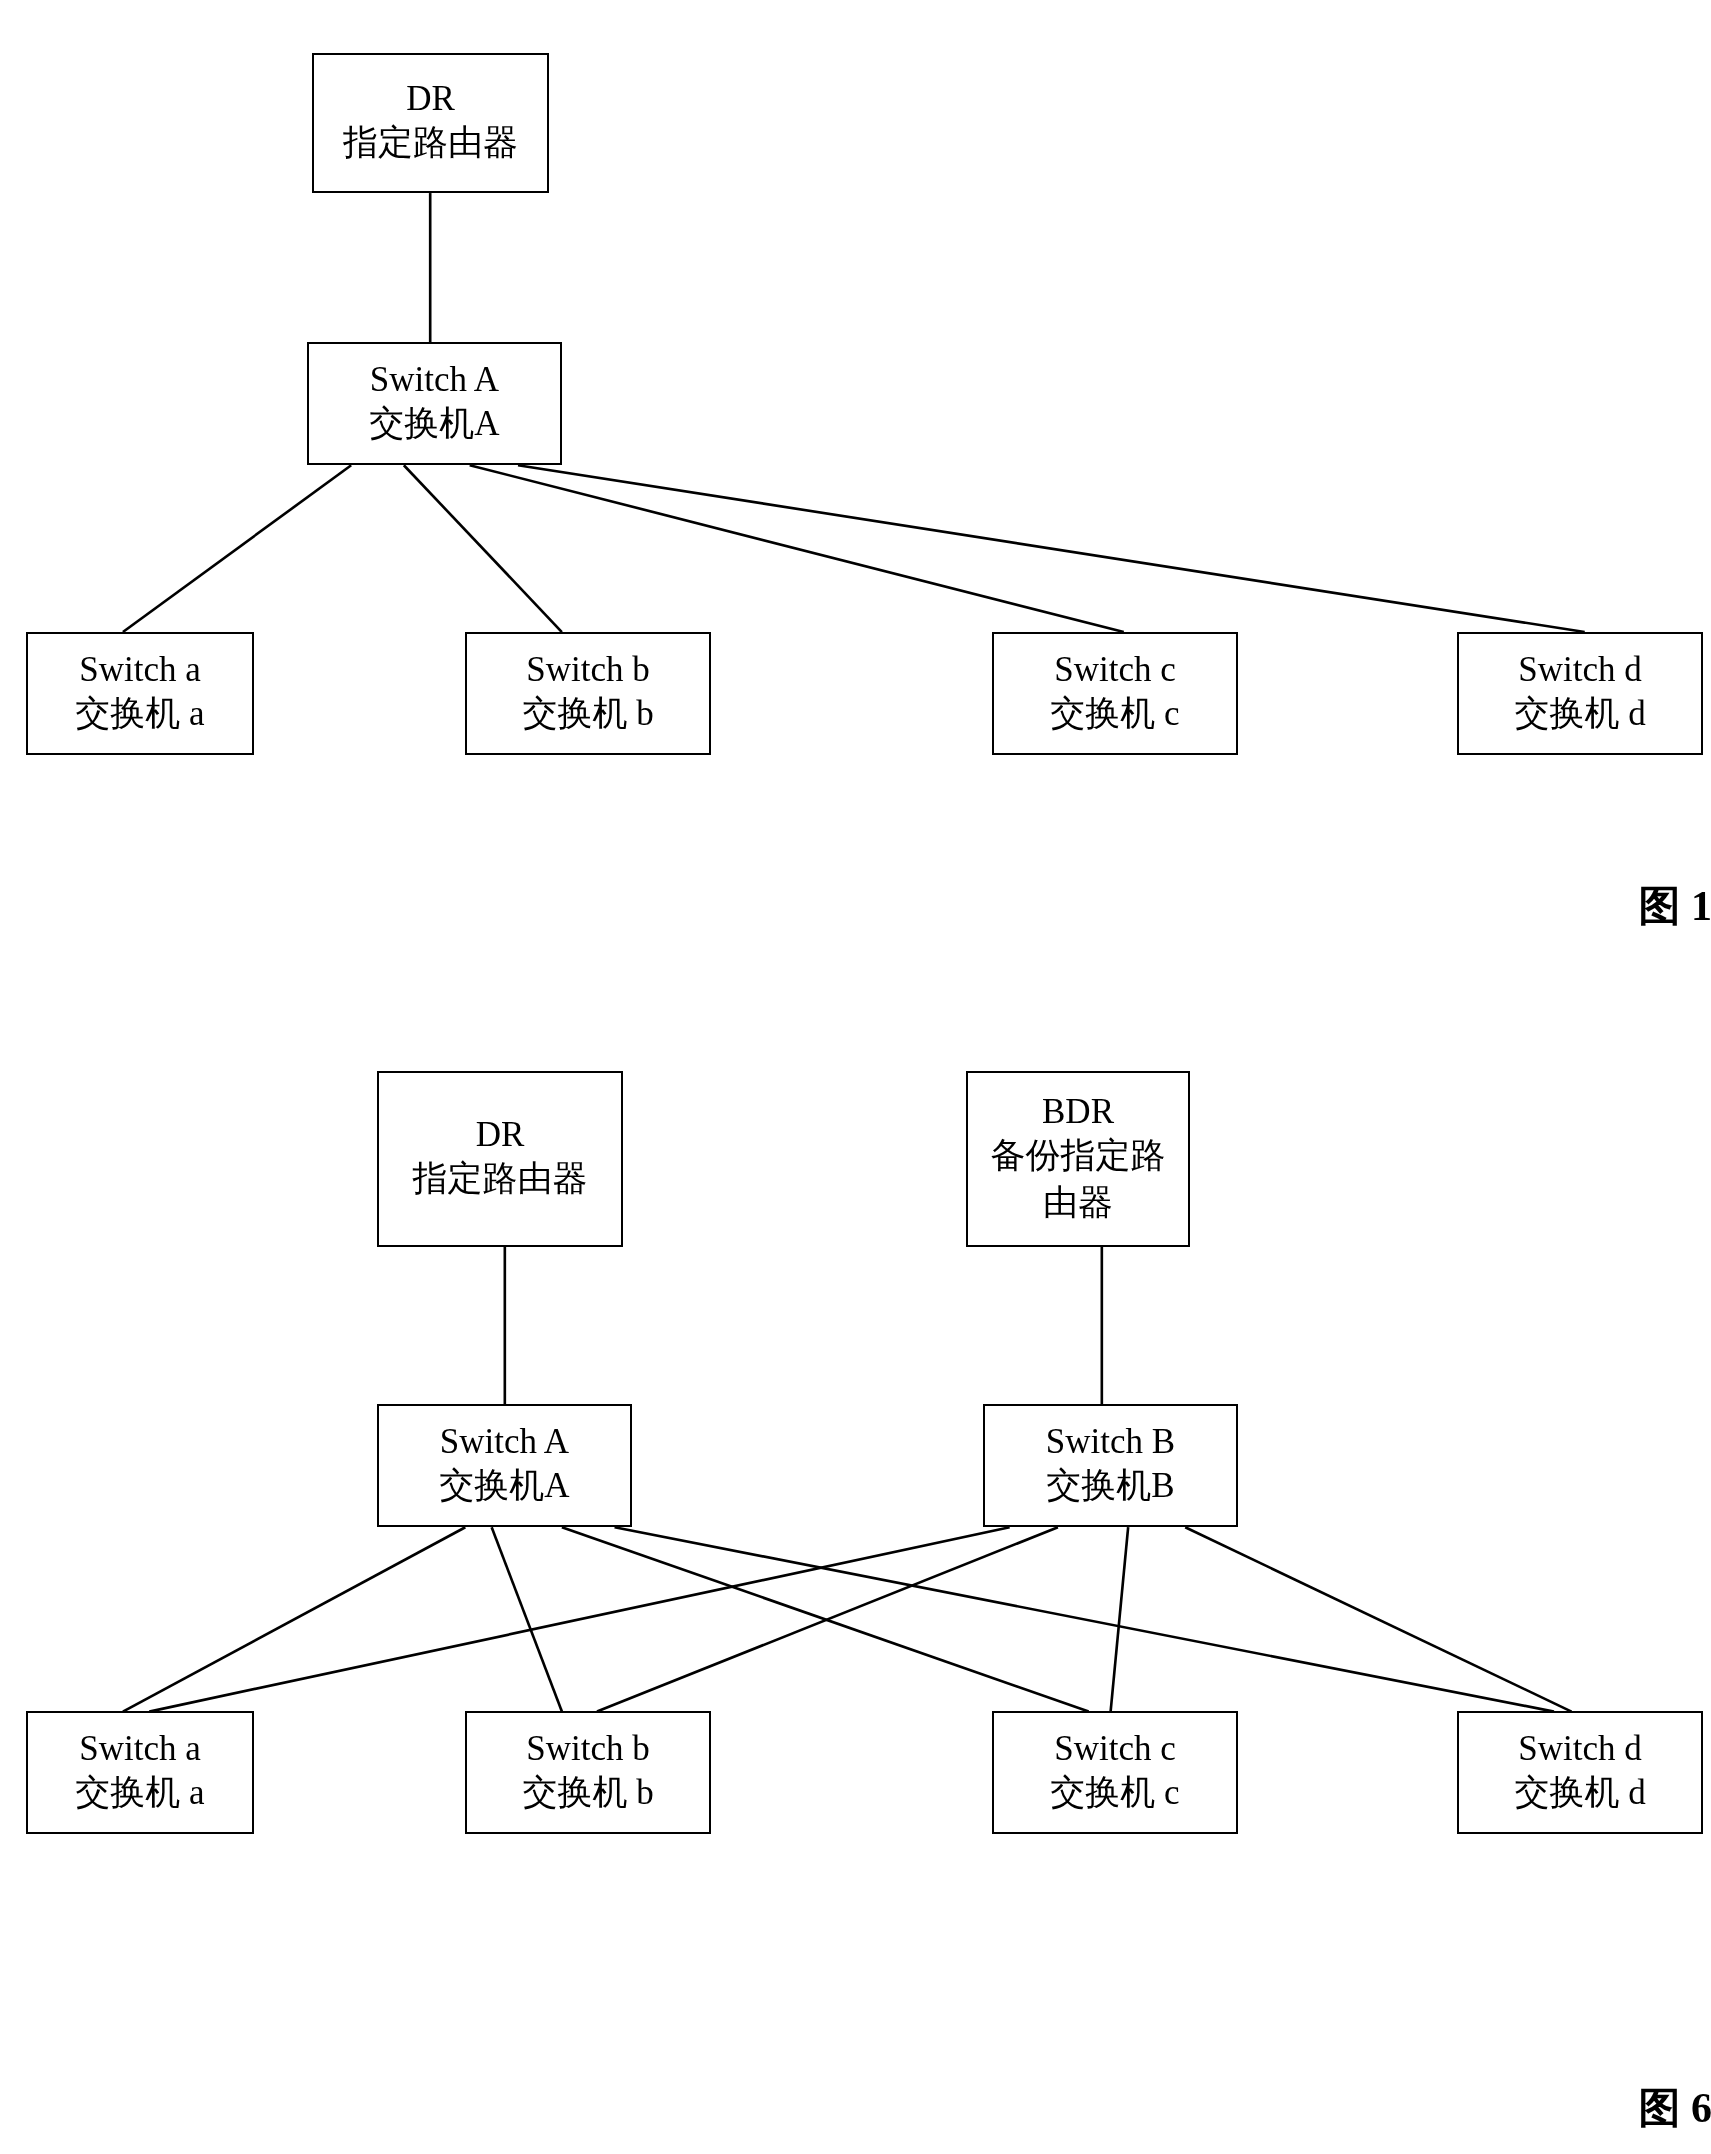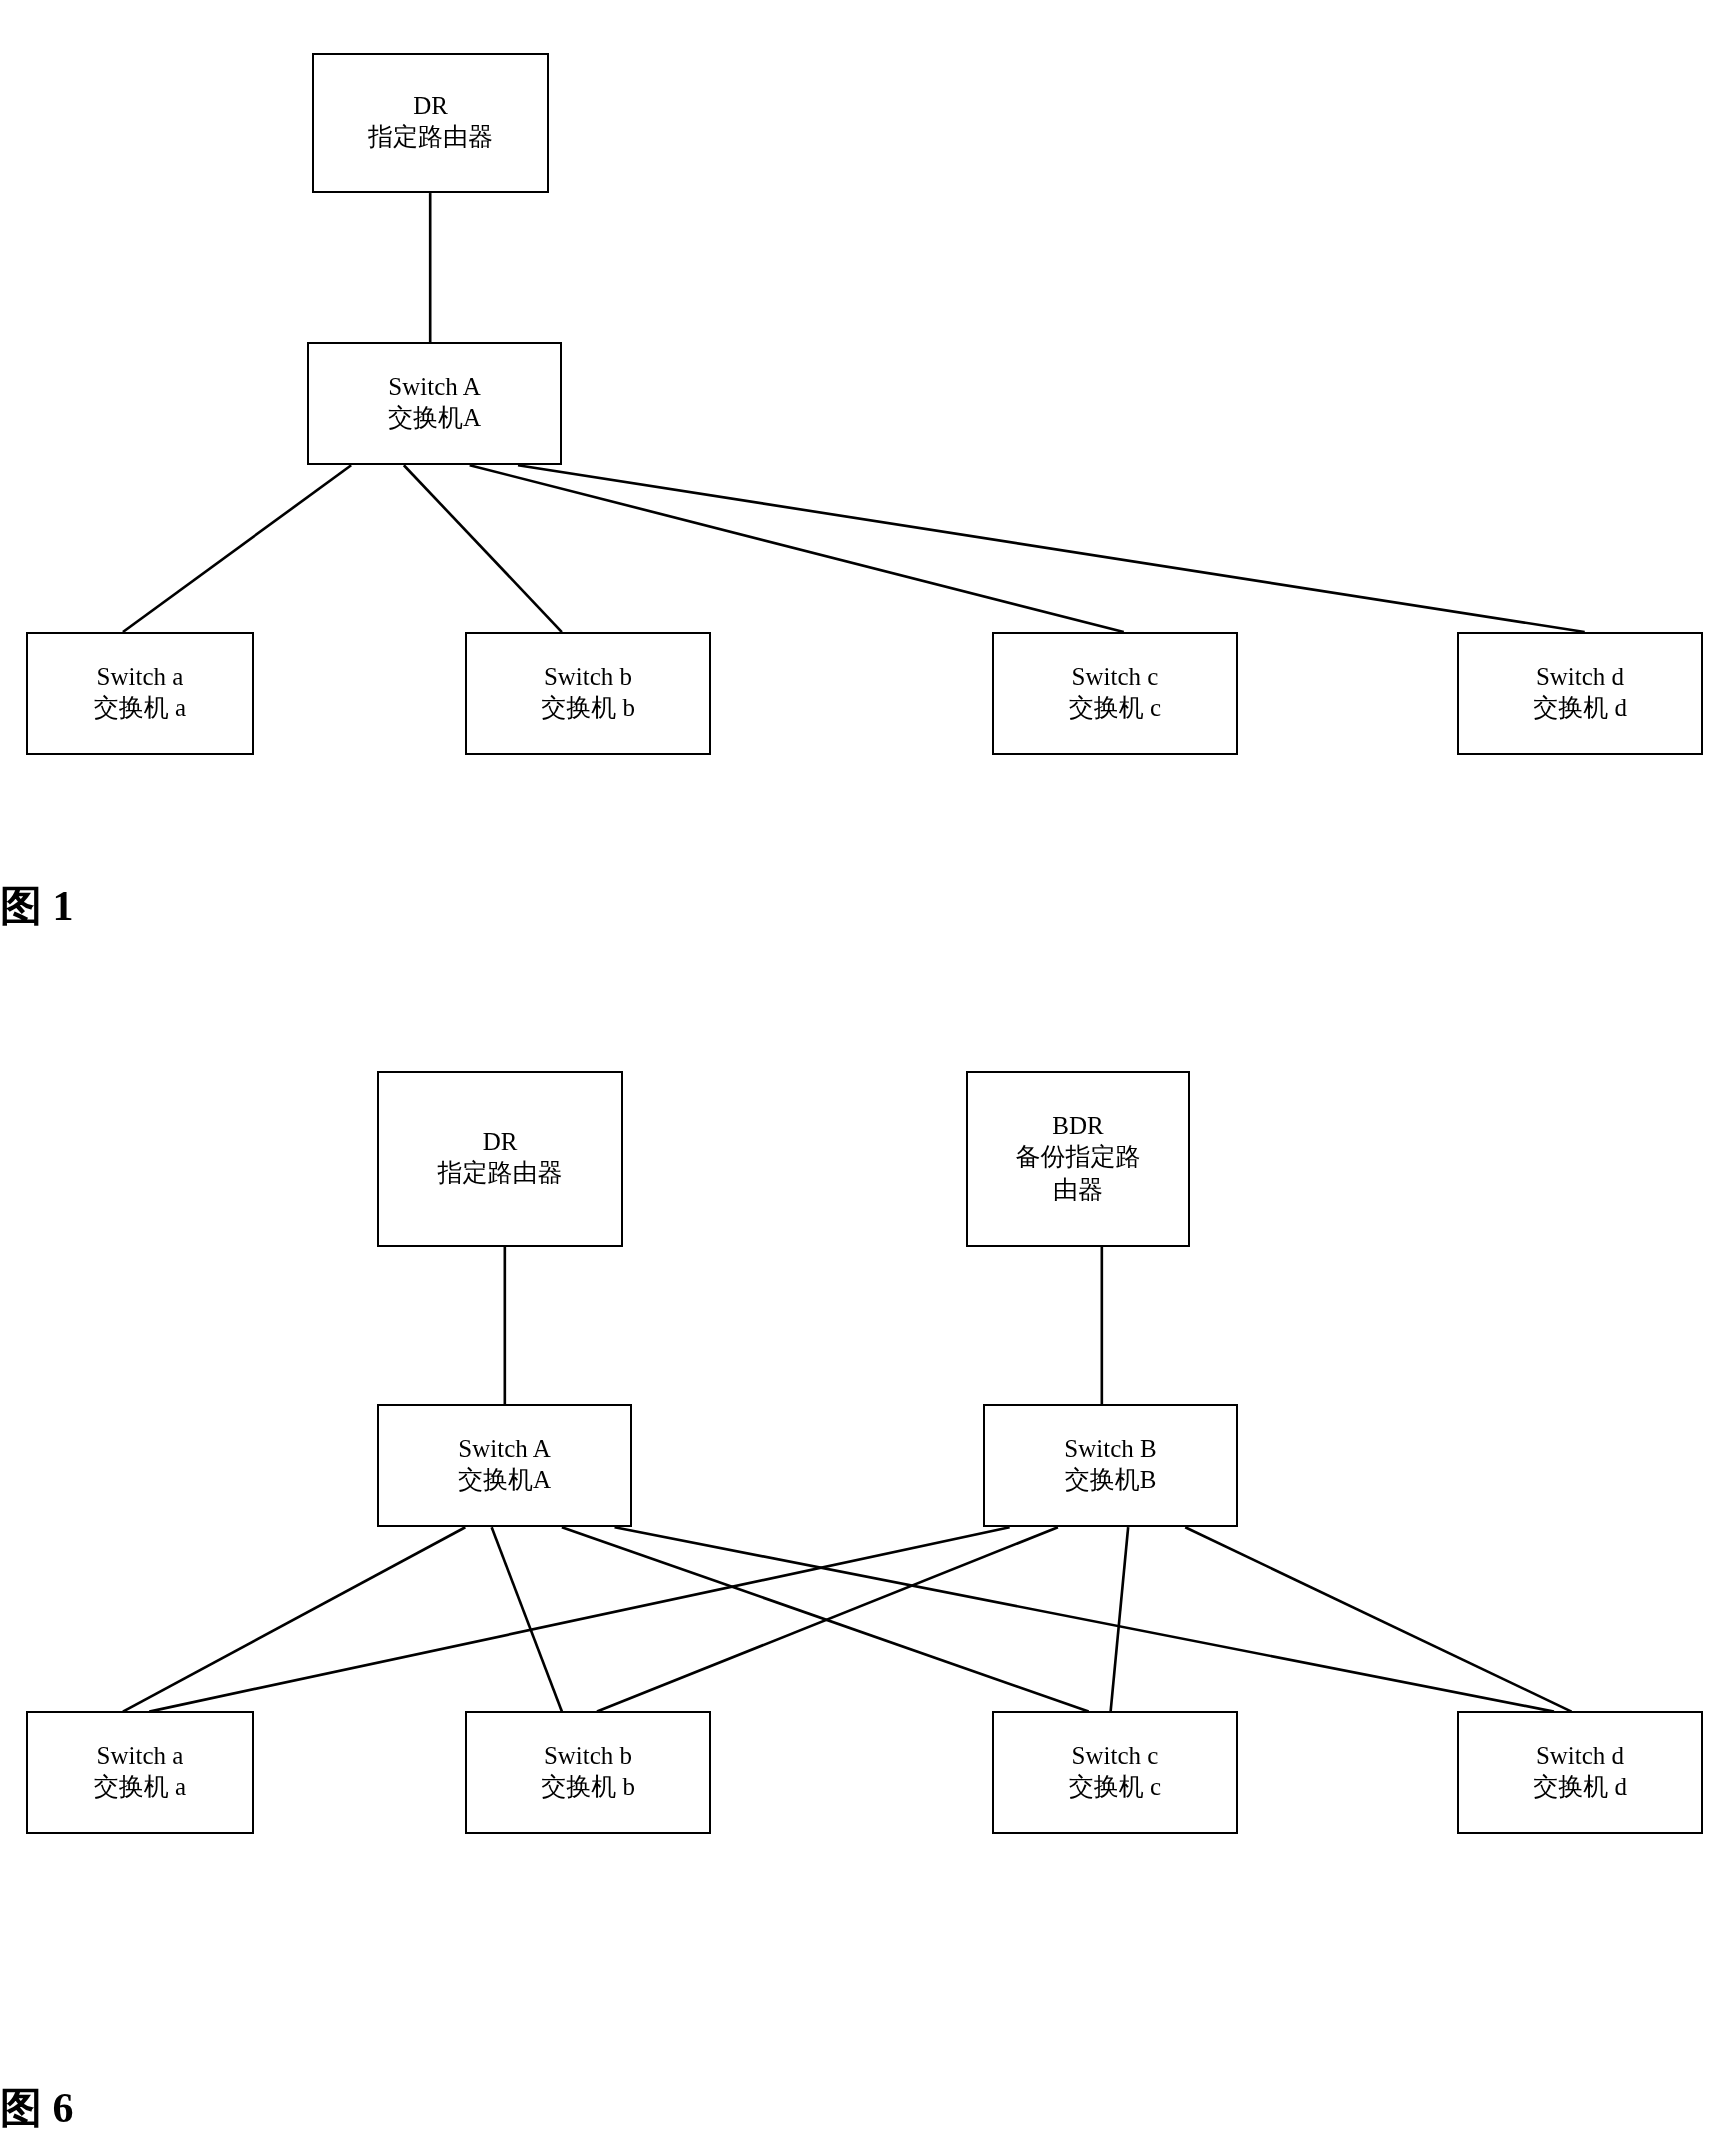--- a/index.html
+++ b/index.html
@@ -28,31 +28,31 @@
     }
     .box {
       position: absolute;
       border: 2.6px solid black;
       background: white;
       display: flex;
       flex-direction: column;
       justify-content: center;
       align-items: center;
       text-align: center;
-      font-size: 25px;
+      font-size: 35px;
       padding: 8.8px 13px;
     }
     .box .line1, .box .line2 {
       white-space: nowrap;
     }
     .caption {
       position: absolute;
       font-size: 42px;
       font-weight: bold;
-      text-align: left;
+      text-align: right;
       width: 100%;
     }
     .caption1 {
       top: 878px;
     }
     .caption2 {
       top: 2080px;
     }
     svg {
       position: absolute;

